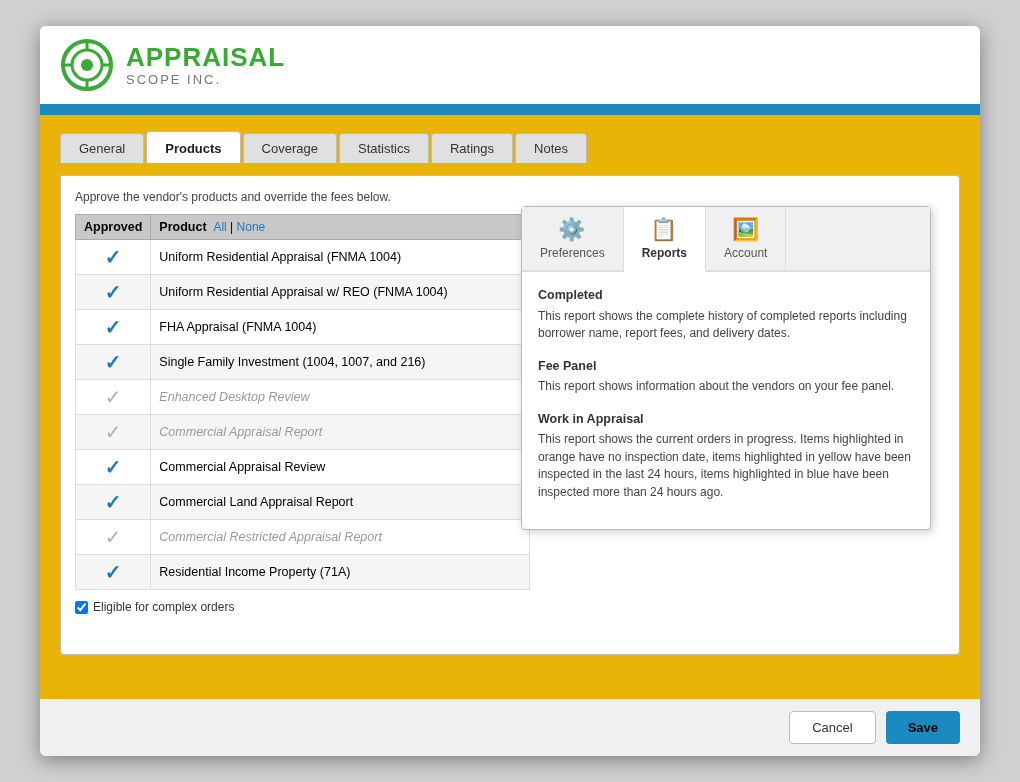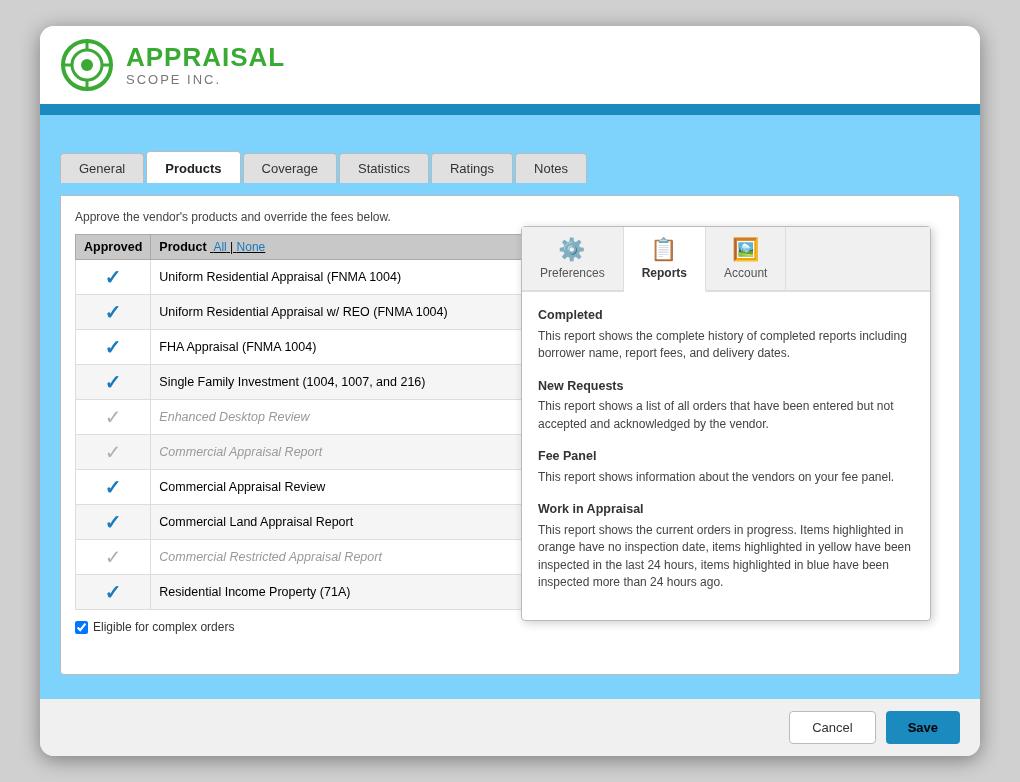--- a/index.html
+++ b/index.html
@@ -10,21 +10,21 @@
       height: 782px;
       overflow: hidden;
       display: flex;
       align-items: center;
       justify-content: center;
     }
     .window {
       width: 940px;
       height: 730px;
       background: #f0f0f0;
-      border-radius: 14px;
+      border-radius: 6px;
       box-shadow: 0 4px 20px rgba(0,0,0,0.4);
       overflow: hidden;
       display: flex;
       flex-direction: column;
     }
     
     .header {
       background: white;
       padding: 12px 20px;
       display: flex;
@@ -59,21 +59,21 @@
     }
     
     .blue-stripe {
       height: 8px;
       background: #1a8abf;
     }
     
     .content {
       flex: 1;
       padding: 16px 20px;
-      background: #7dd3fc;
+      background: #eab308;
       position: relative;
     }
     
     .tabs {
       display: flex;
       gap: 0;
       margin-bottom: 12px;
       align-items: flex-end;
     }
     .tab {
@@ -86,21 +86,20 @@
       border-radius: 4px 4px 0 0;
       color: #333;
       margin-right: 2px;
     }
     .tab.active {
       background: white;
       font-weight: bold;
       color: #222;
       border-color: #bbb;
       padding-top: 9px;
-      margin-top: 20px;
     }
     
     .main-panel {
       background: white;
       border: 1px solid #bbb;
       border-radius: 0 4px 4px 4px;
       padding: 14px;
       position: relative;
       min-height: 480px;
     }
@@ -150,21 +149,20 @@
       display: flex;
       justify-content: center;
     }
     .product-name-disabled {
       color: #999;
       font-style: italic;
     }
     .all-none {
       font-weight: normal;
       font-size: 12px;
-      text-decoration: underline;
     }
     .all-none a {
       color: #1a7abf;
       text-decoration: none;
     }
     
     .bottom-checks {
       margin-top: 10px;
       font-size: 12px;
       color: #333;
@@ -412,24 +410,20 @@
             <span class="tab-icon">🖼️</span>
             <span>Account</span>
           </div>
         </div>
         <div class="popup-content" id="popup-reports-content">
         <div class="report-item">
               <div class="report-item-title">Completed</div>
               <div class="report-item-desc">This report shows the complete history of completed reports including borrower name, report fees, and delivery dates.</div>
             </div>
             <div class="report-item">
-              <div class="report-item-title">New Requests</div>
-              <div class="report-item-desc">This report shows a list of all orders that have been entered but not accepted and acknowledged by the vendor.</div>
-            </div>
-            <div class="report-item">
               <div class="report-item-title">Fee Panel</div>
               <div class="report-item-desc">This report shows information about the vendors on your fee panel.</div>
             </div>
             <div class="report-item">
               <div class="report-item-title">Work in Appraisal</div>
               <div class="report-item-desc">This report shows the current orders in progress. Items highlighted in orange have no inspection date, items highlighted in yellow have been inspected in the last 24 hours, items highlighted in blue have been inspected more than 24 hours ago.</div>
             </div>
           </div>
       </div>
     </div>

